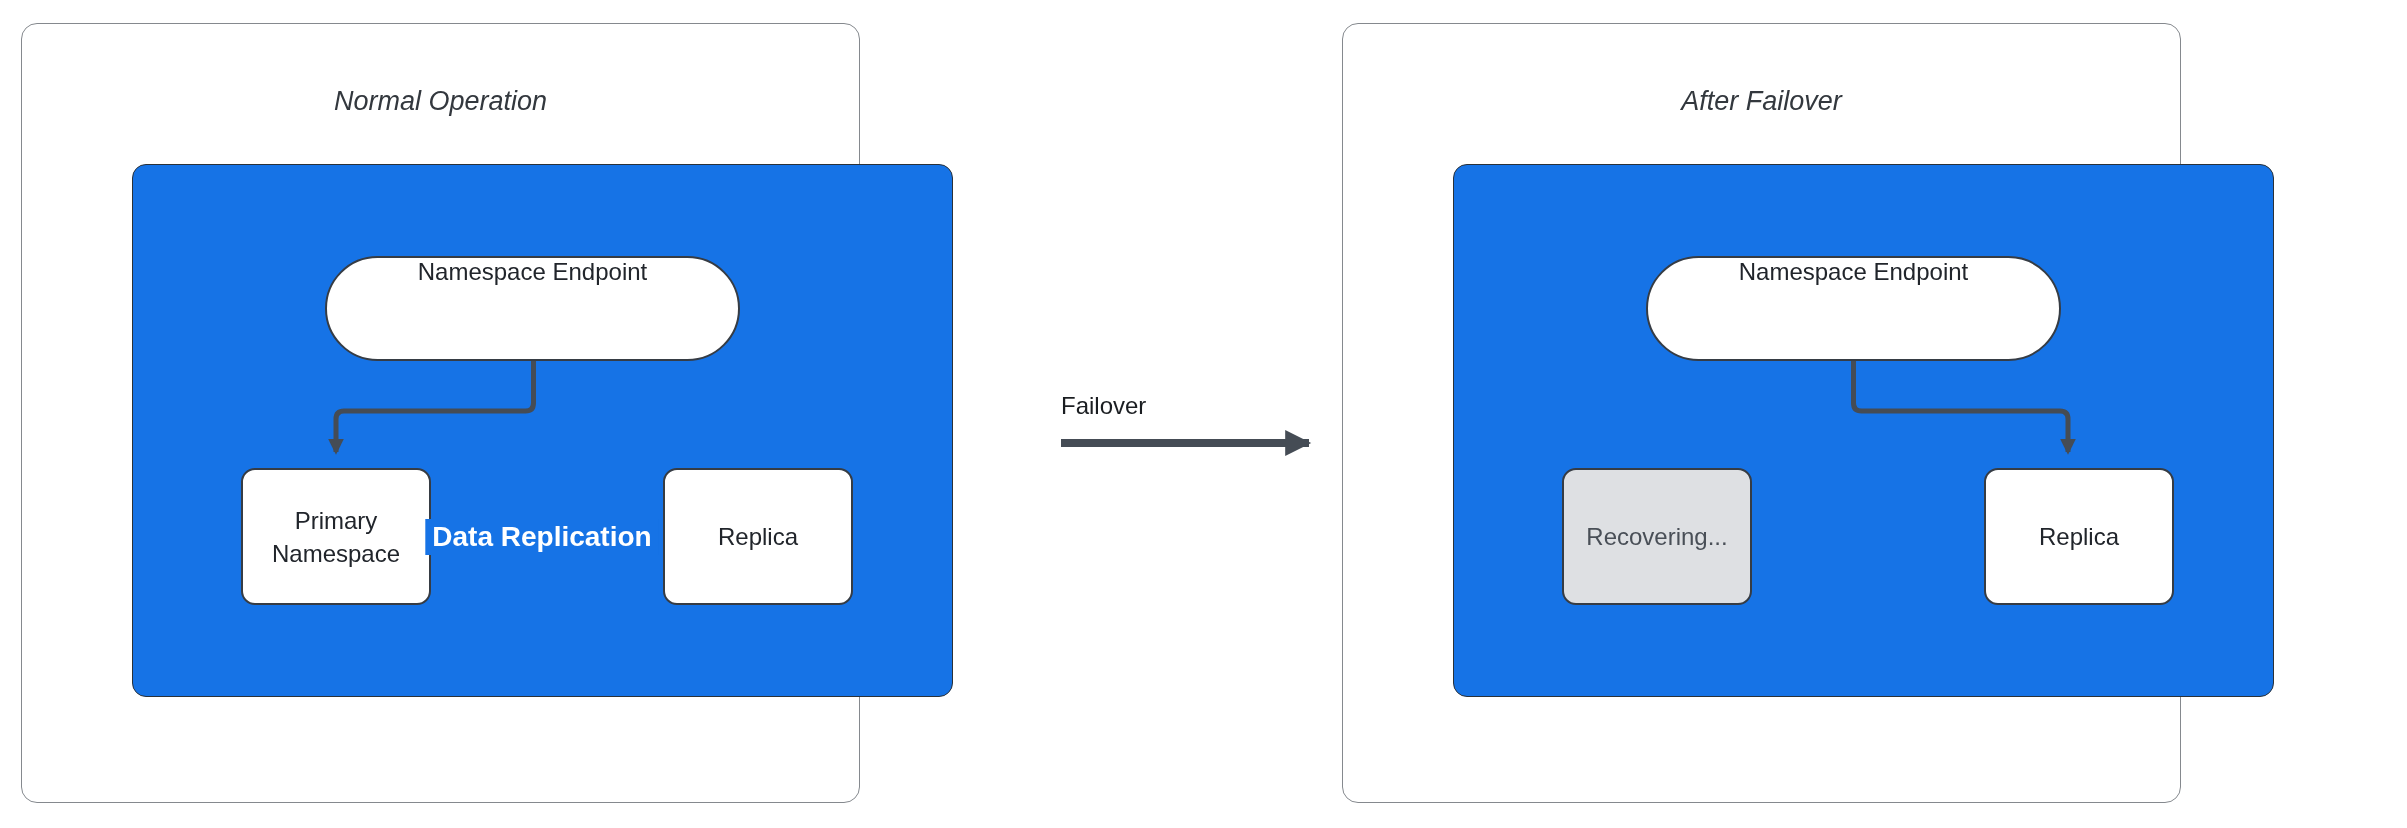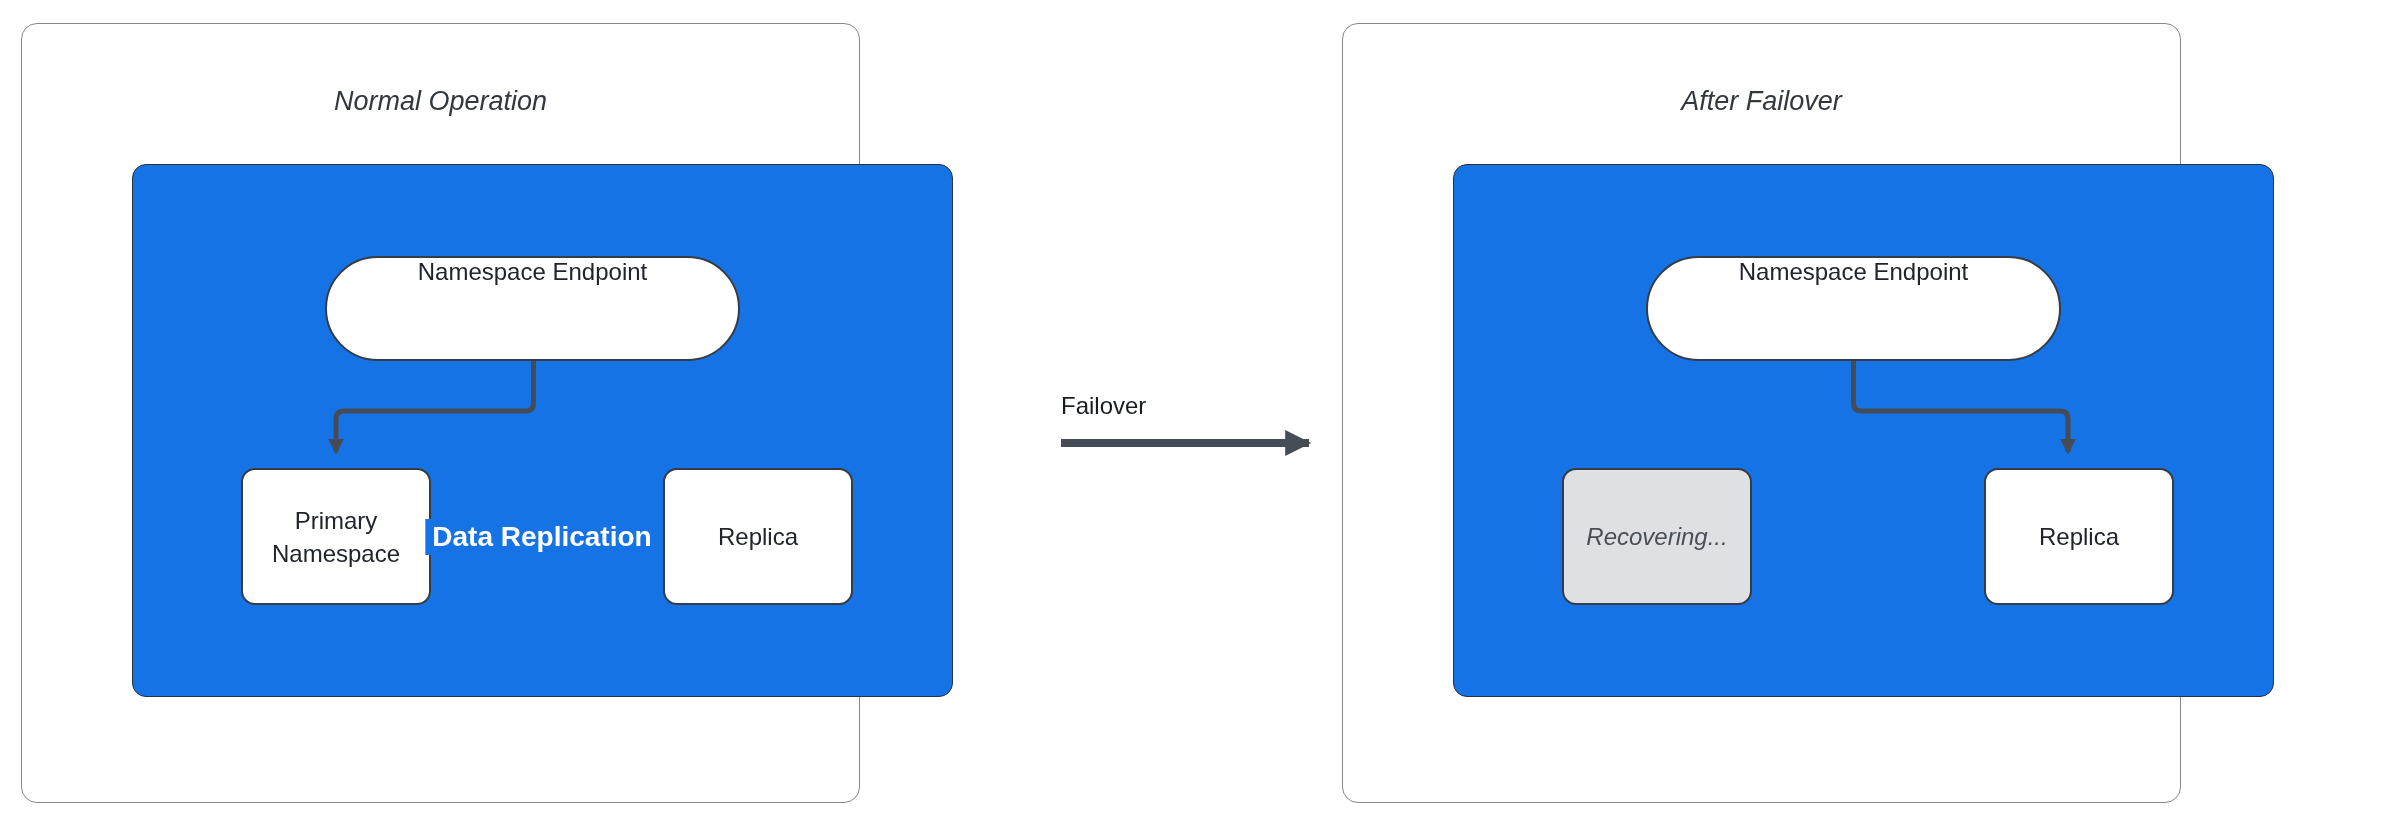--- a/index.html
+++ b/index.html
@@ -52,21 +52,21 @@
     background:#FFFFFF;border:2px solid var(--node-border);
     border-radius:14px;box-sizing:border-box;
     display:flex;align-items:center;justify-content:center;
     text-align:center;font-size:24px;line-height:33px;
     color:var(--text);padding:0 16px;
   }
   .node-a{left:219px;}
   .node-b{left:631px;margin-left:10px;}
   .node.recovering{
     background:var(--grey-fill);
-    font-style:italic;color:var(--grey-text);
+    color:var(--grey-text);
   }
   .edge-label{
     position:absolute;left:520px;top:513px;
     transform:translate(-50%,-50%);
     background:var(--blue);color:#FFFFFF;
     font-weight:bold;font-size:28px;
     padding:2px 7px;white-space:nowrap;
   }
   .failover-wrap{
     position:absolute;left:1061px;top:392px;width:281px;height:90px;

